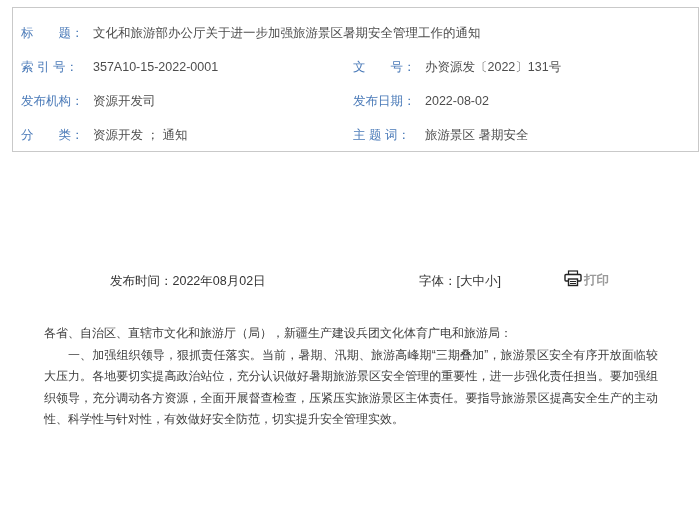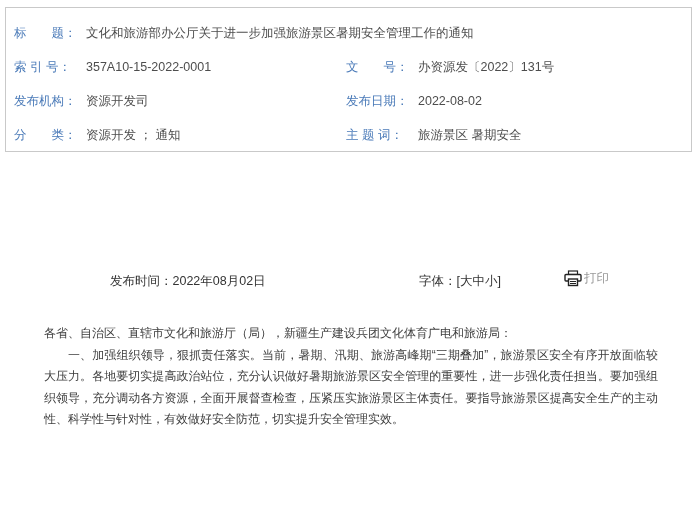--- a/index.html
+++ b/index.html
@@ -6,21 +6,21 @@
   .page{
     position:relative;
     width:700px;height:513px;
     background:#ffffff;
     overflow:hidden;
     font-family:"Liberation Sans","DejaVu Sans",sans-serif;
   }
 
   
   .meta-box{
-    position:absolute;left:5px;top:7px;
+    position:absolute;left:12px;top:7px;
     width:687px;height:145px;
     border:1px solid #c9c9c9;
     box-sizing:border-box;
     padding-top:8px;
   }
   .meta-row{
     display:flex;align-items:center;
     height:34px;
     padding-left:8px;
   }
@@ -56,22 +56,23 @@
   
   .pub-row{
     position:absolute;left:0;top:270px;width:700px;height:22px;
     font-size:12.5px;color:#333;
   }
   .pub-time{position:absolute;left:110px;top:3px;}
   .font-control{position:absolute;left:419px;top:3px;}
   .font-size-link{cursor:pointer;color:#333;}
   .print-button{
     position:absolute;left:564px;top:0px;
-    display:flex;align-items:flex-start;
+    display:flex;align-items:center;
     cursor:pointer;
+    font-weight:bold;
   }
   .print-icon{display:inline-block;margin-right:2px;}
   .print-label{color:#9a9a9a;font-size:12.5px;}
 
   
   .doc-body{
     position:absolute;left:44px;top:323px;
     width:614px;
     color:#3d3d3d;
     font-size:12px;

